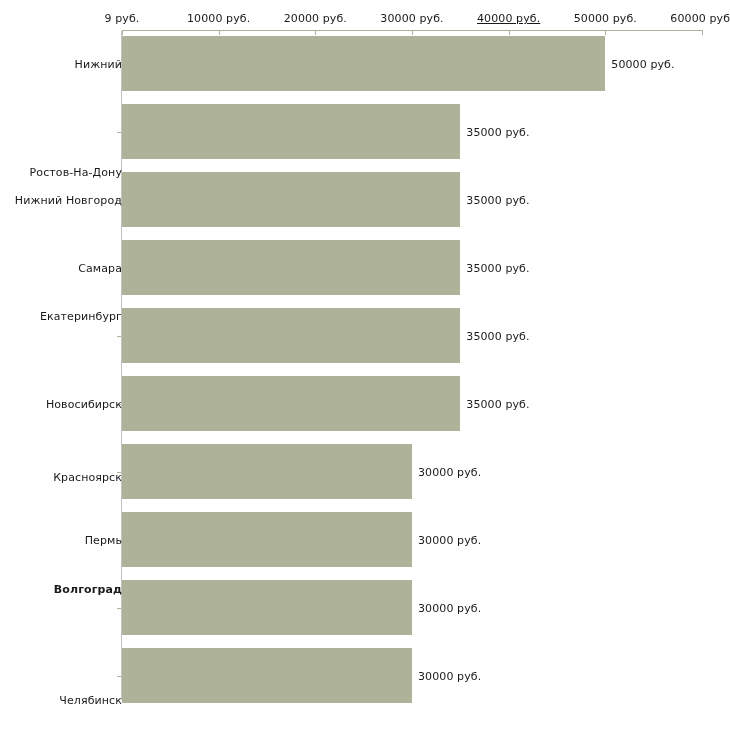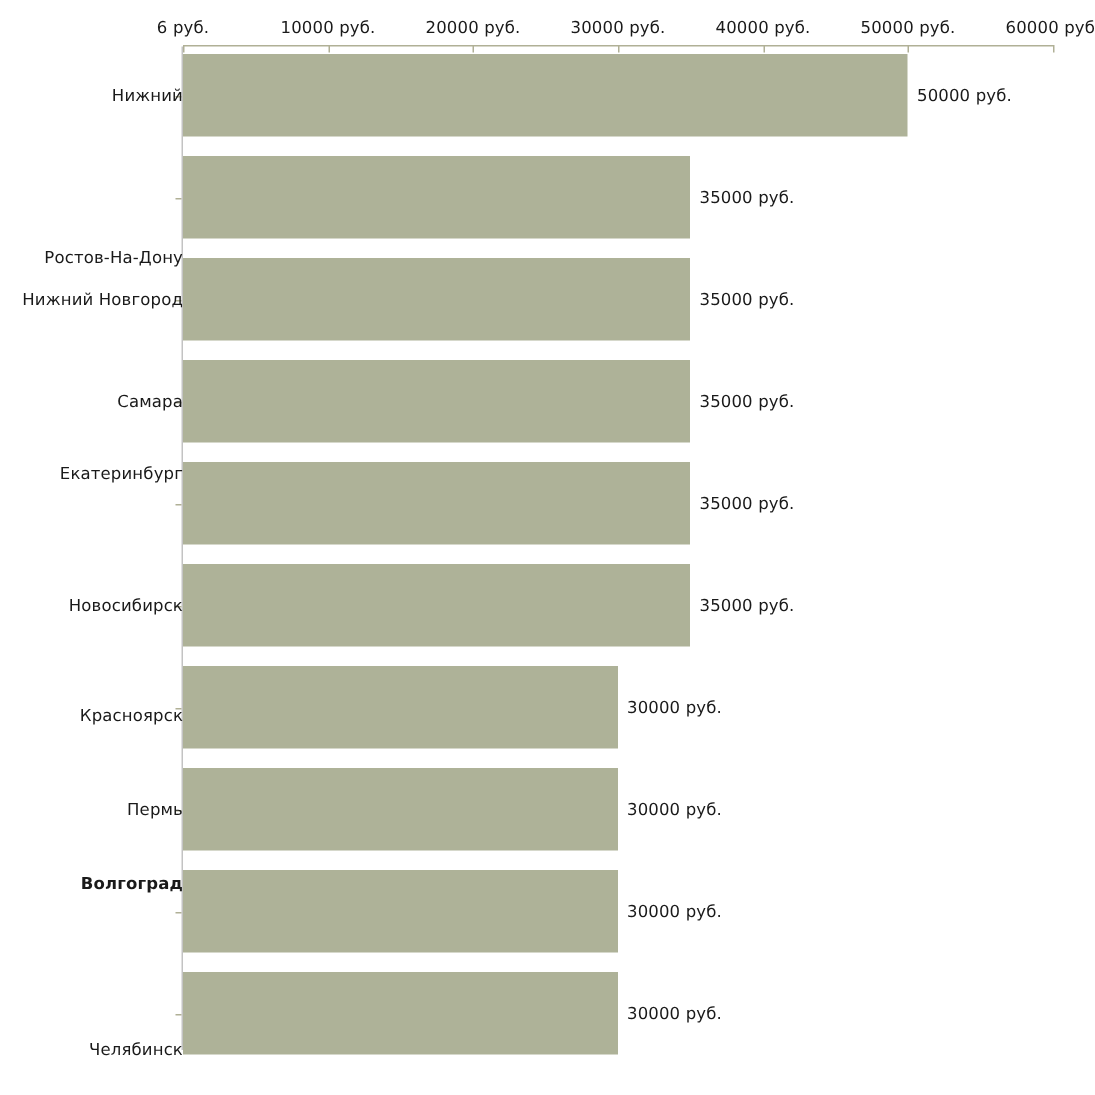--- a/index.html
+++ b/index.html
@@ -97,29 +97,29 @@
 </style>
 </head>
 <body>
 
 <div id="chart-root">
 
   <div id="top-axis">
     <div class="axis-line"></div>
     <div id="xticks-container">
         <div class="xtick" style="left: 122px;"></div>
-        <div class="xtick-label" style="left: 122px;">6 руб.</div>
+        <div class="xtick-label" style="left: 122px;">9 руб.</div>
         <div class="xtick" style="left: 218.667px;"></div>
         <div class="xtick-label" style="left: 218.667px;">10000 руб.</div>
         <div class="xtick" style="left: 315.333px;"></div>
         <div class="xtick-label" style="left: 315.333px;">20000 руб.</div>
         <div class="xtick" style="left: 412px;"></div>
         <div class="xtick-label" style="left: 412px;">30000 руб.</div>
         <div class="xtick" style="left: 508.667px;"></div>
-        <div class="xtick-label" style="left: 508.667px;">40000 руб.</div>
+        <div class="xtick-label" style="left: 508.667px; text-decoration: underline;">40000 руб.</div>
         <div class="xtick" style="left: 605.333px;"></div>
         <div class="xtick-label" style="left: 605.333px;">50000 руб.</div>
         <div class="xtick" style="left: 702px;"></div>
         <div class="xtick-label" style="left: 702px;">60000 руб.</div>
       </div>
   </div>
 
   <div class="yaxis-line"></div>
   <div id="yticks-container">
       <div class="ytick" style="top: 63.5px;"></div>

